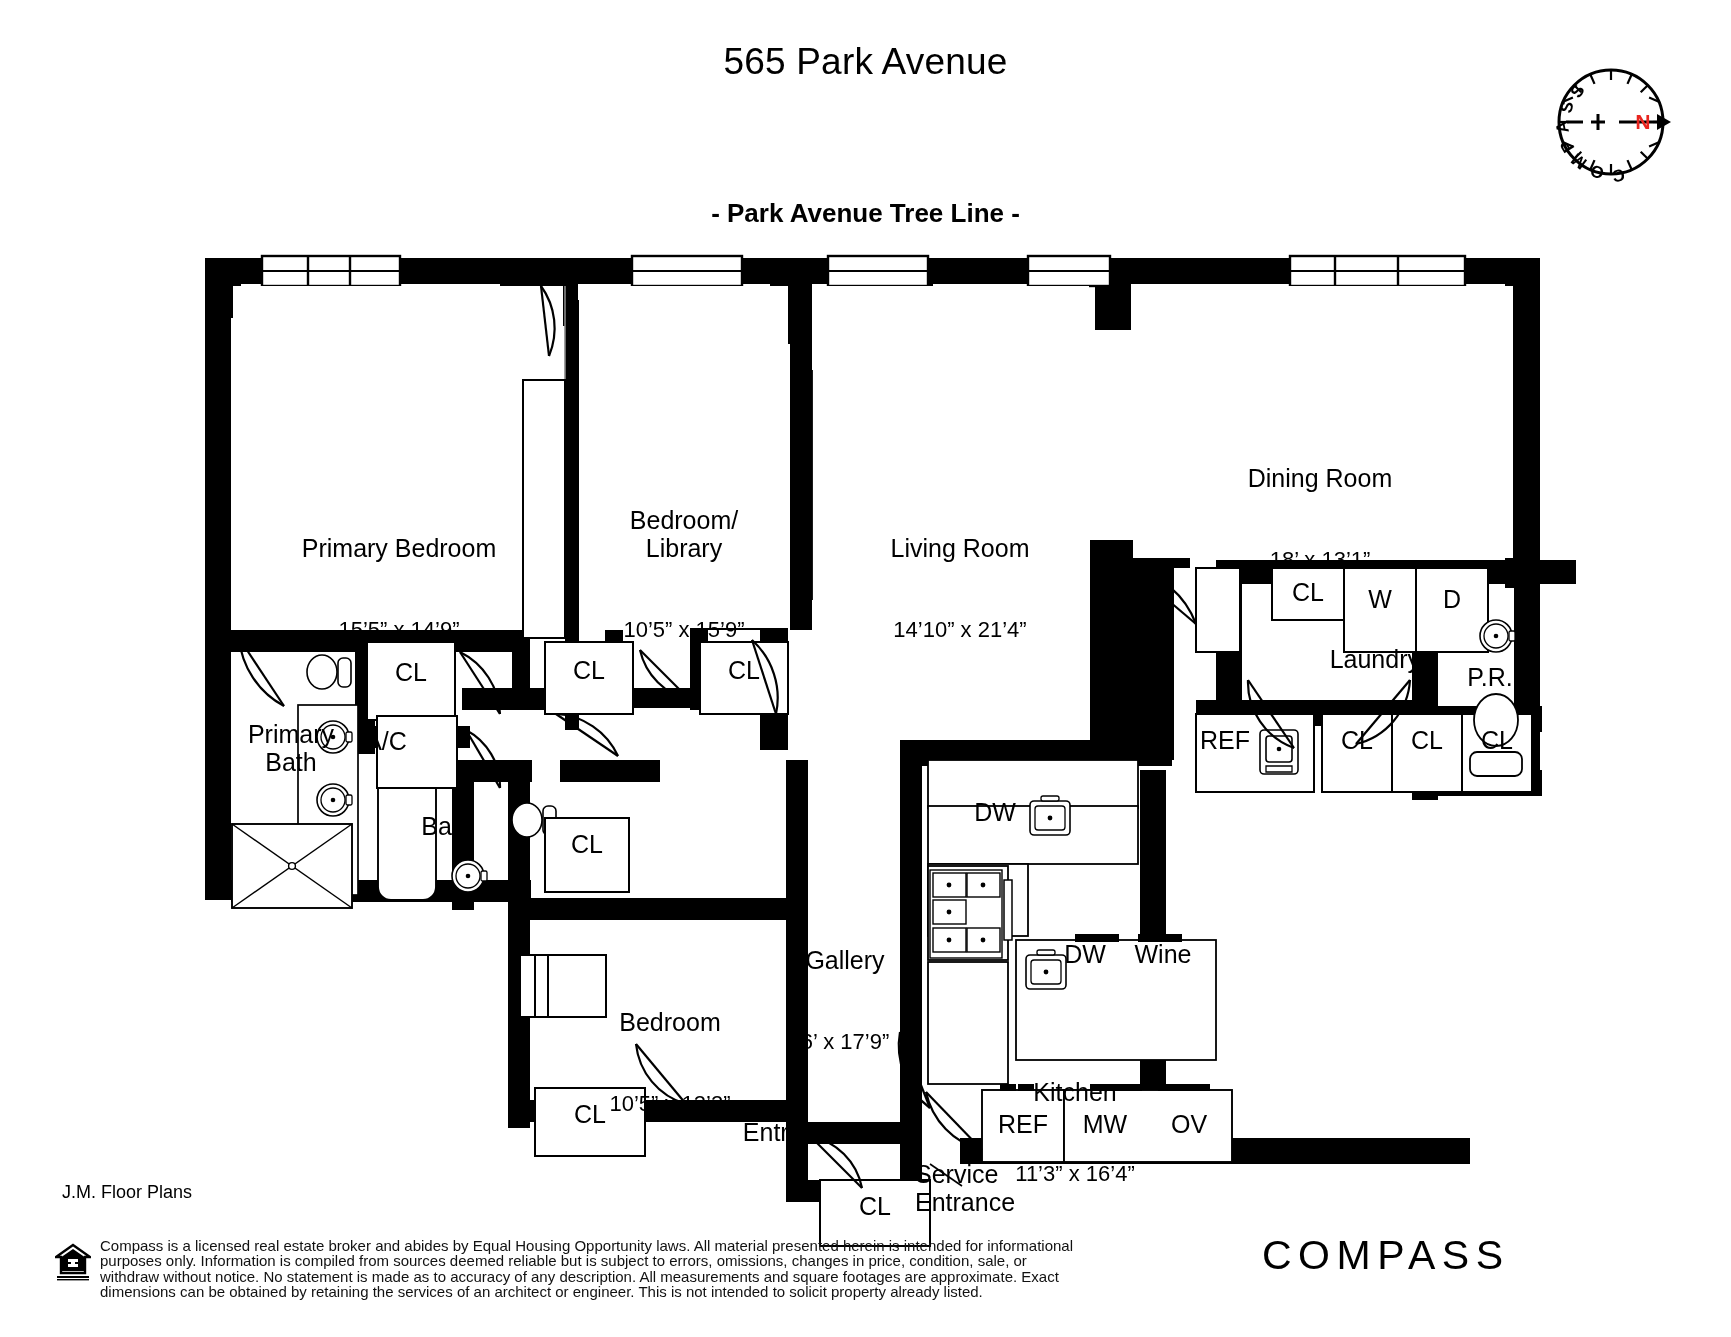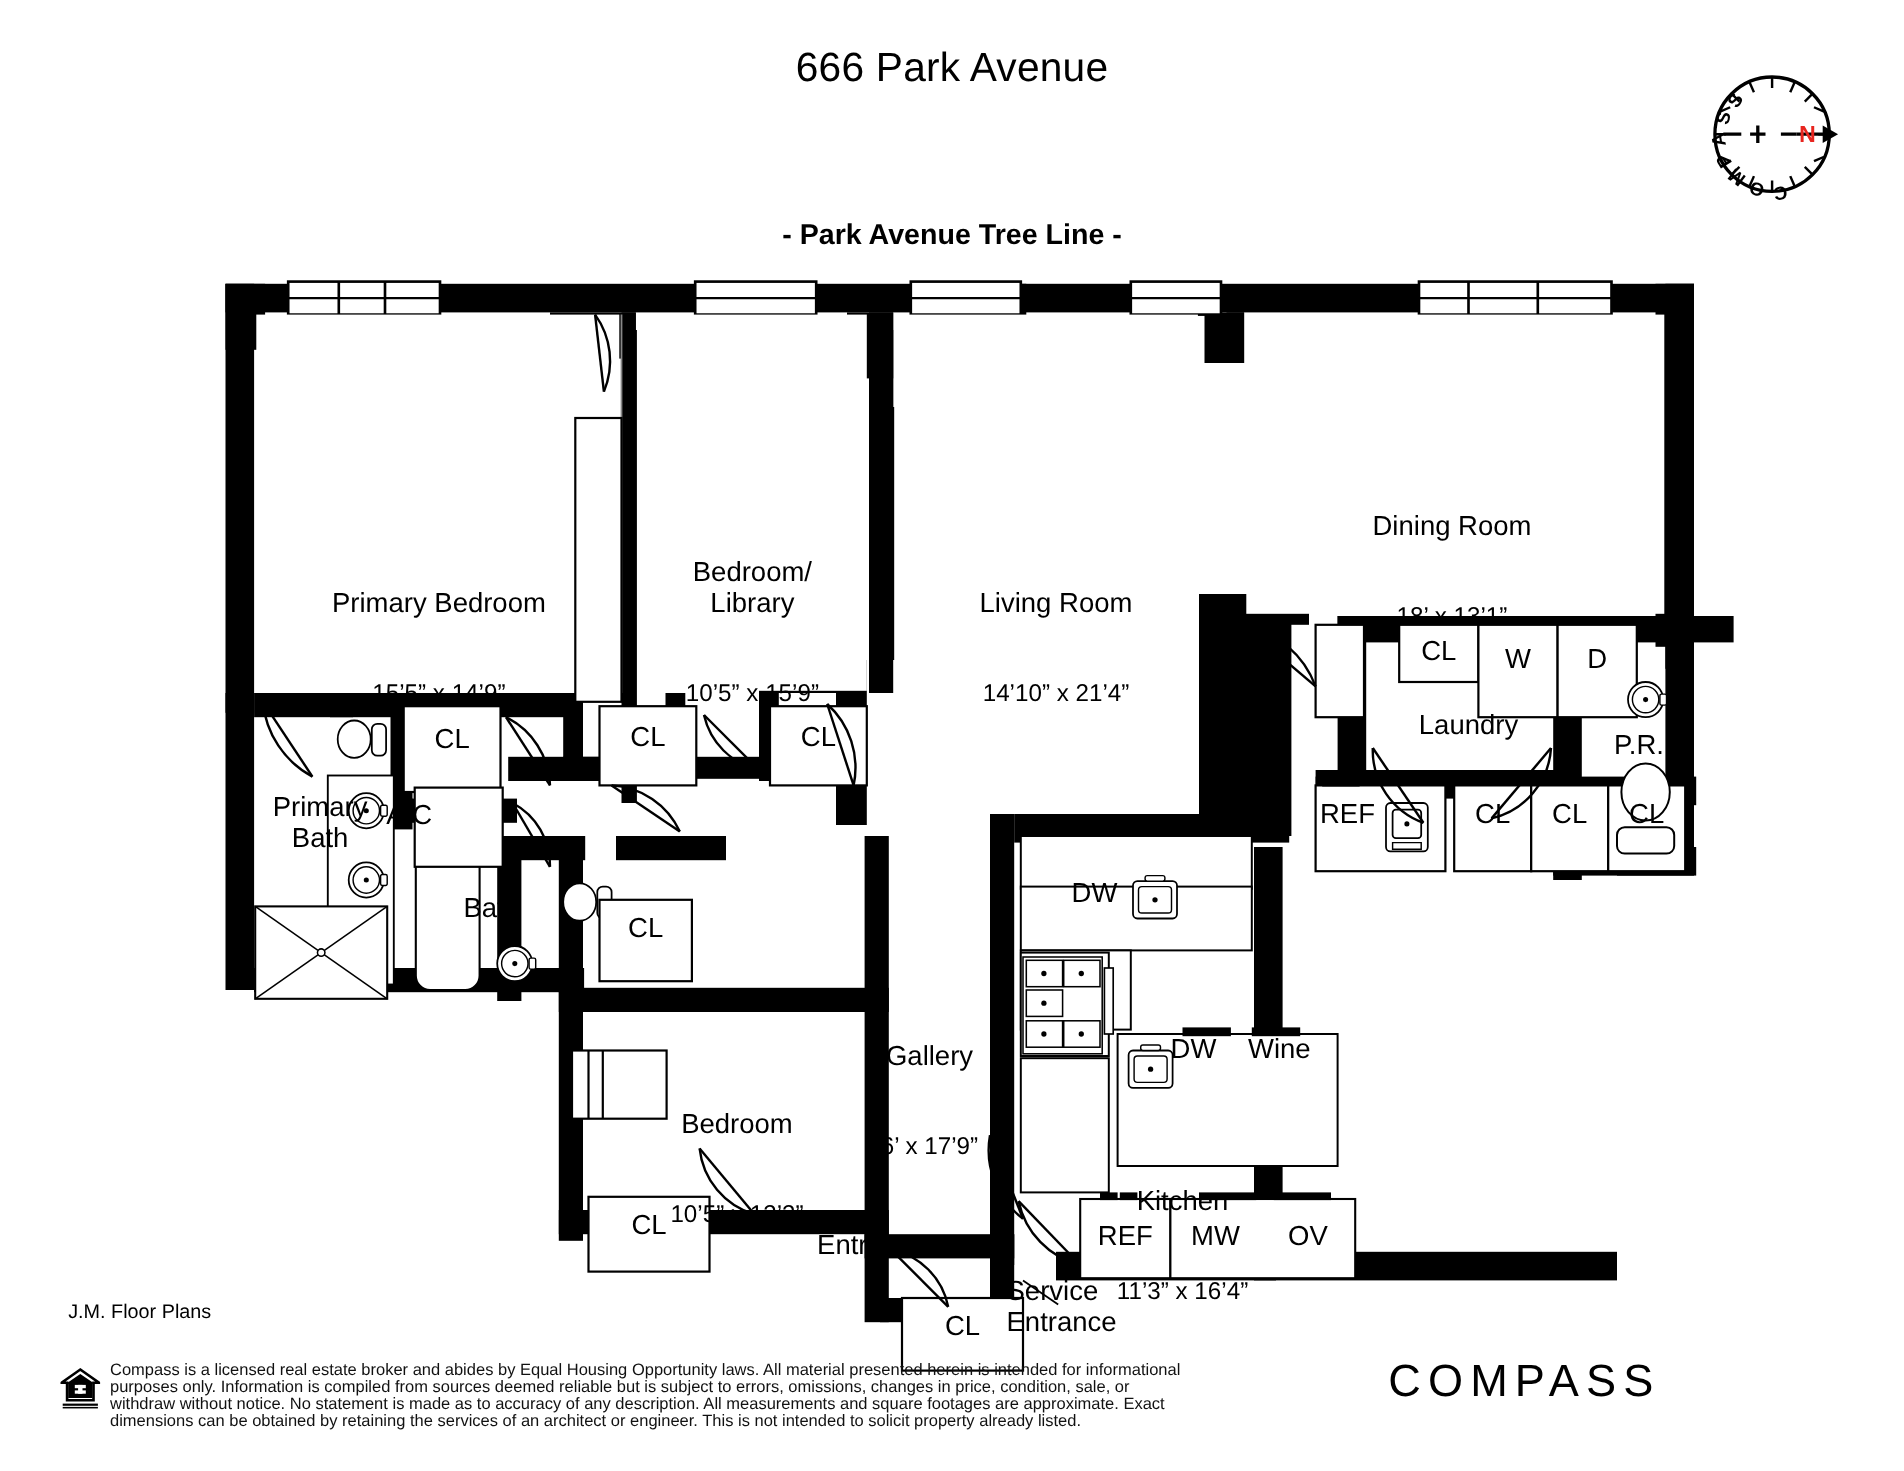--- a/index.html
+++ b/index.html
@@ -27,21 +27,21 @@
   
   #jm{position:absolute;left:62px;top:1182px;font-size:18px;}
   #legal{position:absolute;left:100px;top:1238px;width:990px;font-size:15px;line-height:15.4px;color:#111;font-family:Liberation Sans, sans-serif;}
   #eho{position:absolute;left:55px;top:1243px;width:36px;height:40px;}
   #compass-wordmark{position:absolute;left:1262px;top:1232px;font-size:41px;letter-spacing:6.5px;font-family:"Liberation Sans",sans-serif;}
 </style>
 </head>
 <body>
 
 <div id="header">
-  <div id="title-line1">666 Park Avenue</div>
+  <div id="title-line1">565 Park Avenue</div>
 </div>
 <div id="treeline">- Park Avenue Tree Line -</div>
 
 <div id="compass">
   <svg width="140" height="140" viewBox="0 0 140 140">
     <circle cx="66" cy="70" r="52" fill="#fff" stroke="#000" stroke-width="3"></circle>
     <g stroke="#000" stroke-width="2.2">
       <line x1="66" y1="18" x2="66" y2="28"></line>
       <line x1="66" y1="112" x2="66" y2="122"></line>
       <line x1="14" y1="70" x2="24" y2="70"></line>
@@ -416,22 +416,22 @@
 </div>
 
 <div class="lbl room" style="left:960px;top:1022px;width:230px;">
   <div>Kitchen</div>
   <div class="dim">11’3” x 16’4”</div>
 </div>
 
 <div class="lbl room" style="left:216px;top:720px;width:150px;">Primary
 Bath</div>
 <div class="lbl room" style="left:392px;top:812px;width:110px;">Bath</div>
-<div class="lbl room" style="left:316px;top:727px;width:112px;">A/C</div>
-<div class="lbl room" style="left:1250px;top:645px;width:170px;">Laundry</div>
+<div class="lbl room" style="left:330px;top:727px;width:112px;">A/C</div>
+<div class="lbl room" style="left:1250px;top:645px;width:170px;text-align:right;">Laundry</div>
 <div class="lbl room" style="left:1430px;top:663px;width:120px;">P.R.</div>
 <div class="lbl room" style="left:712px;top:1118px;width:120px;">Entry</div>
 <div class="lbl room" style="left:915px;top:1160px;width:160px;text-align:left;">Service
 Entrance</div>
 
 <div class="lbl room" style="left:367px;top:658px;width:88px;">CL</div>
 <div class="lbl room" style="left:545px;top:656px;width:88px;">CL</div>
 <div class="lbl room" style="left:700px;top:656px;width:88px;">CL</div>
 <div class="lbl room" style="left:545px;top:830px;width:84px;">CL</div>
 <div class="lbl room" style="left:535px;top:1100px;width:110px;">CL</div>

